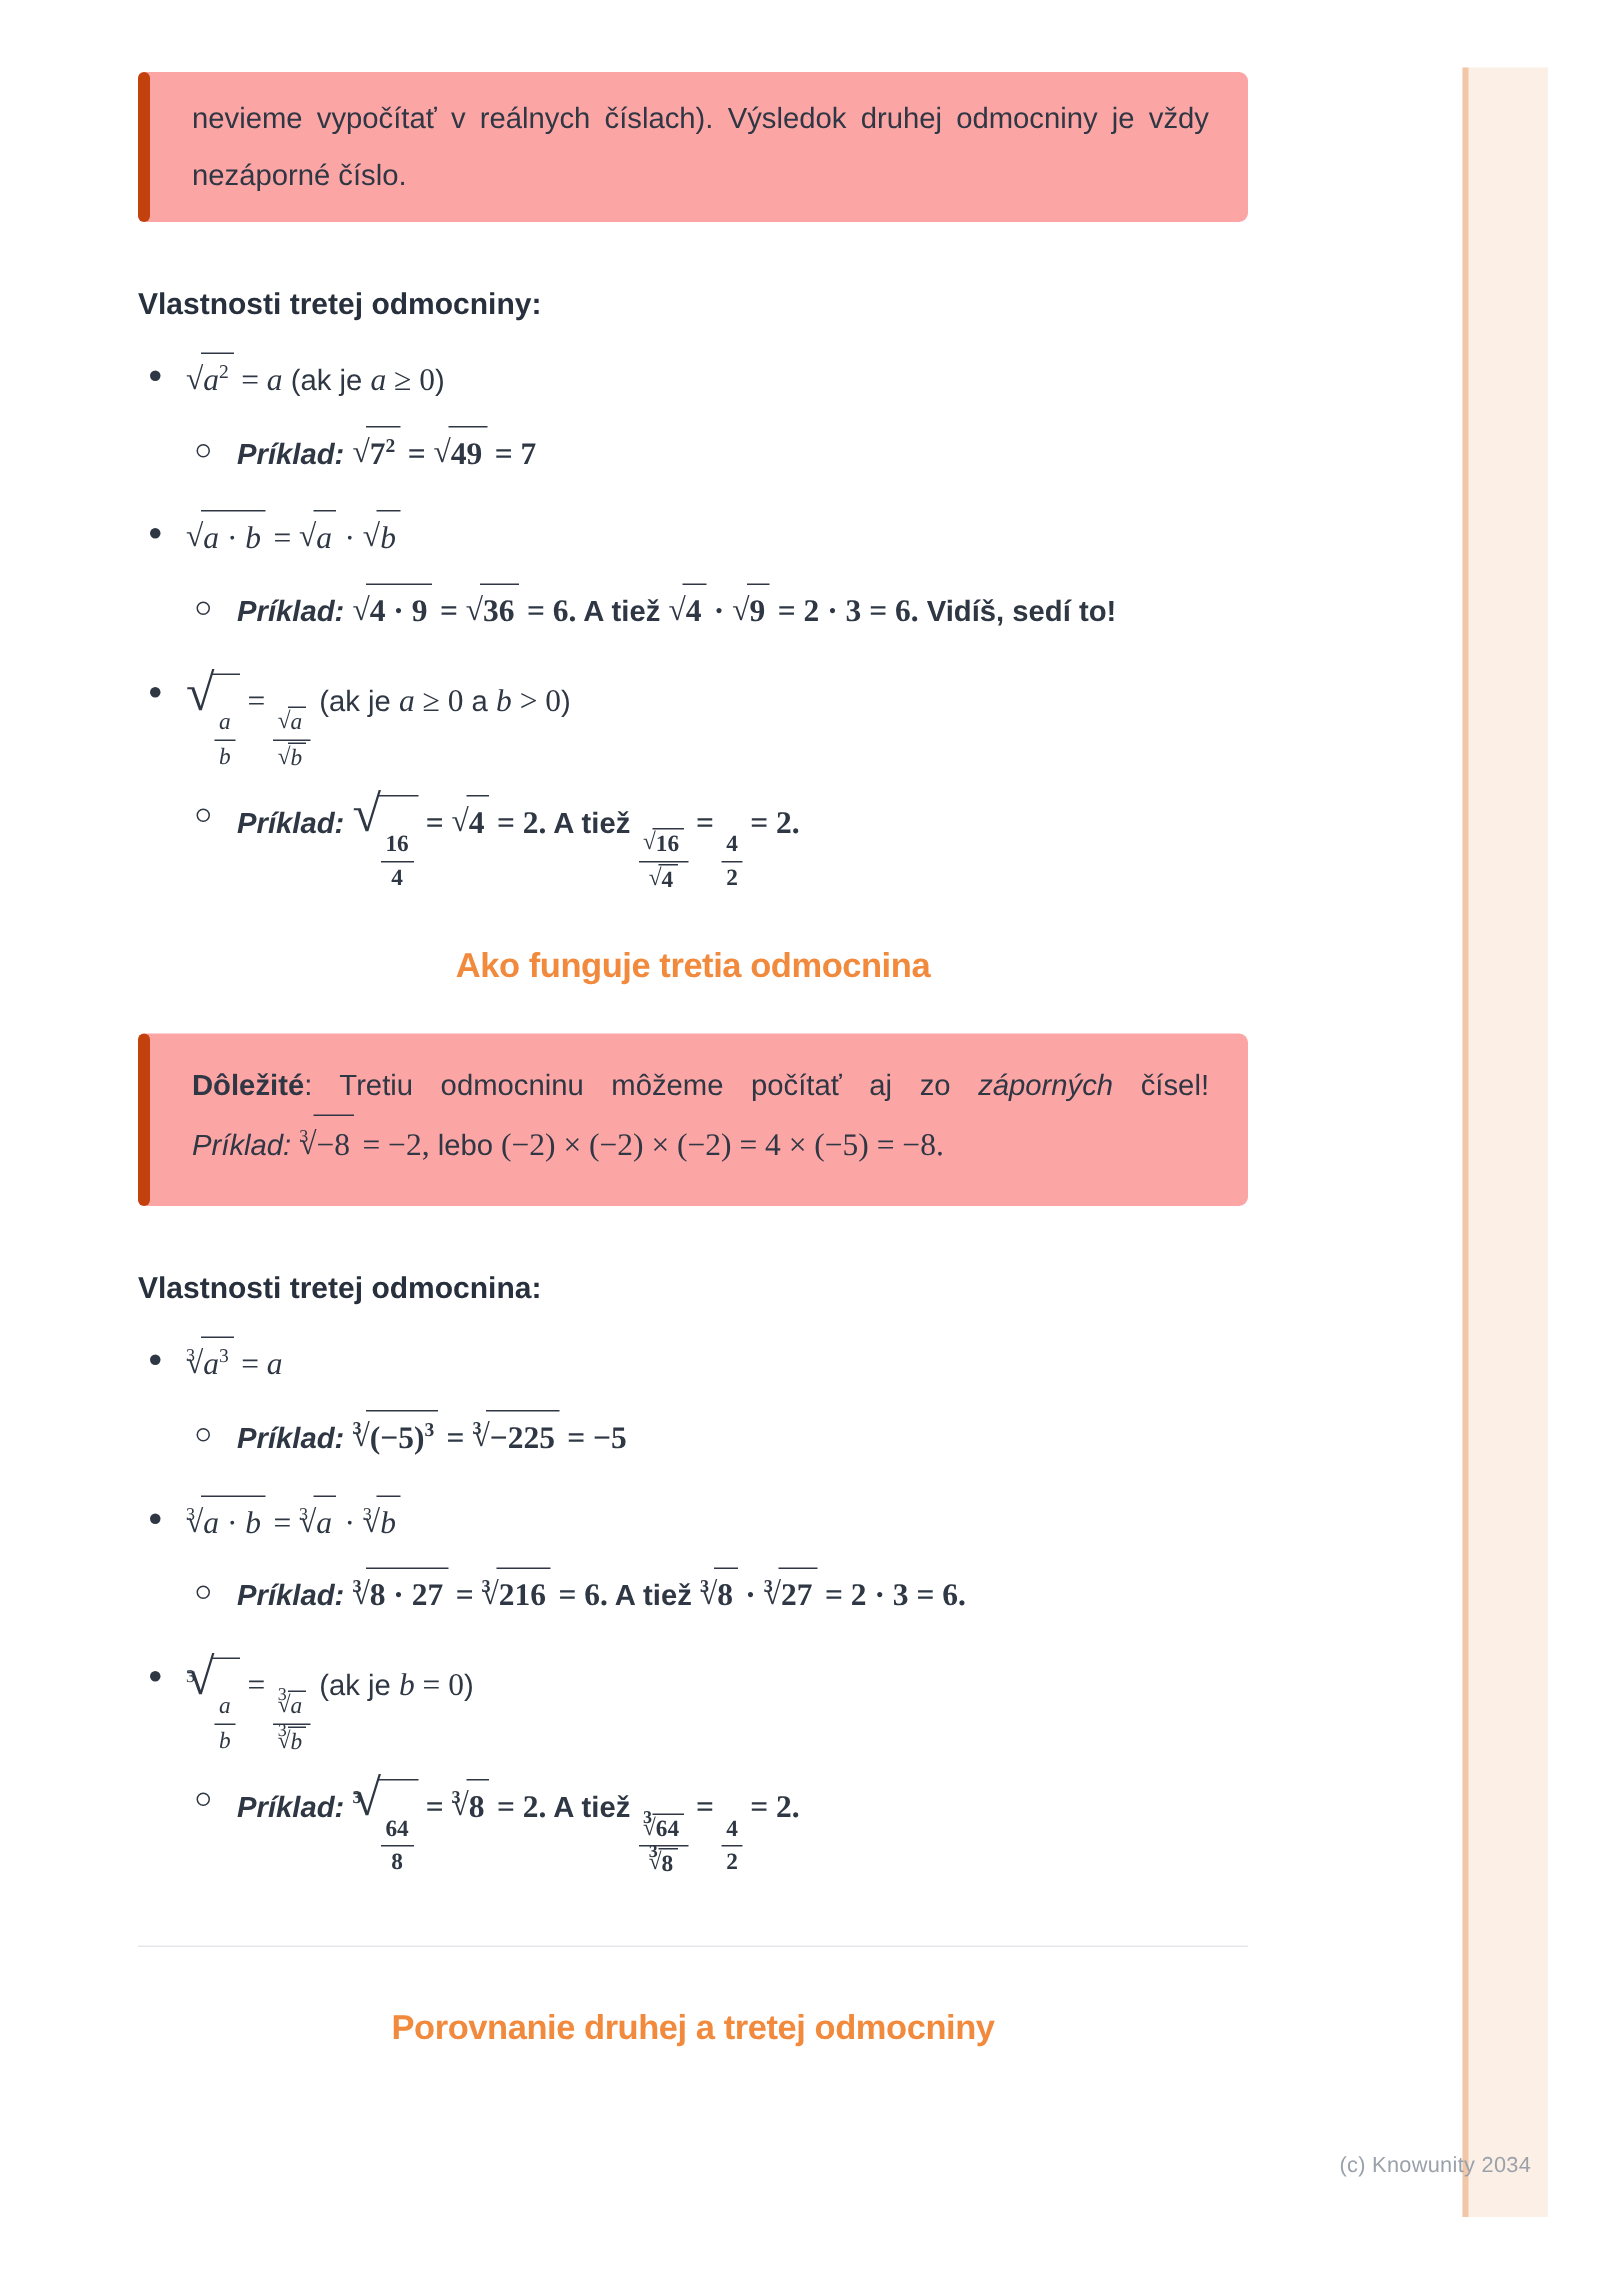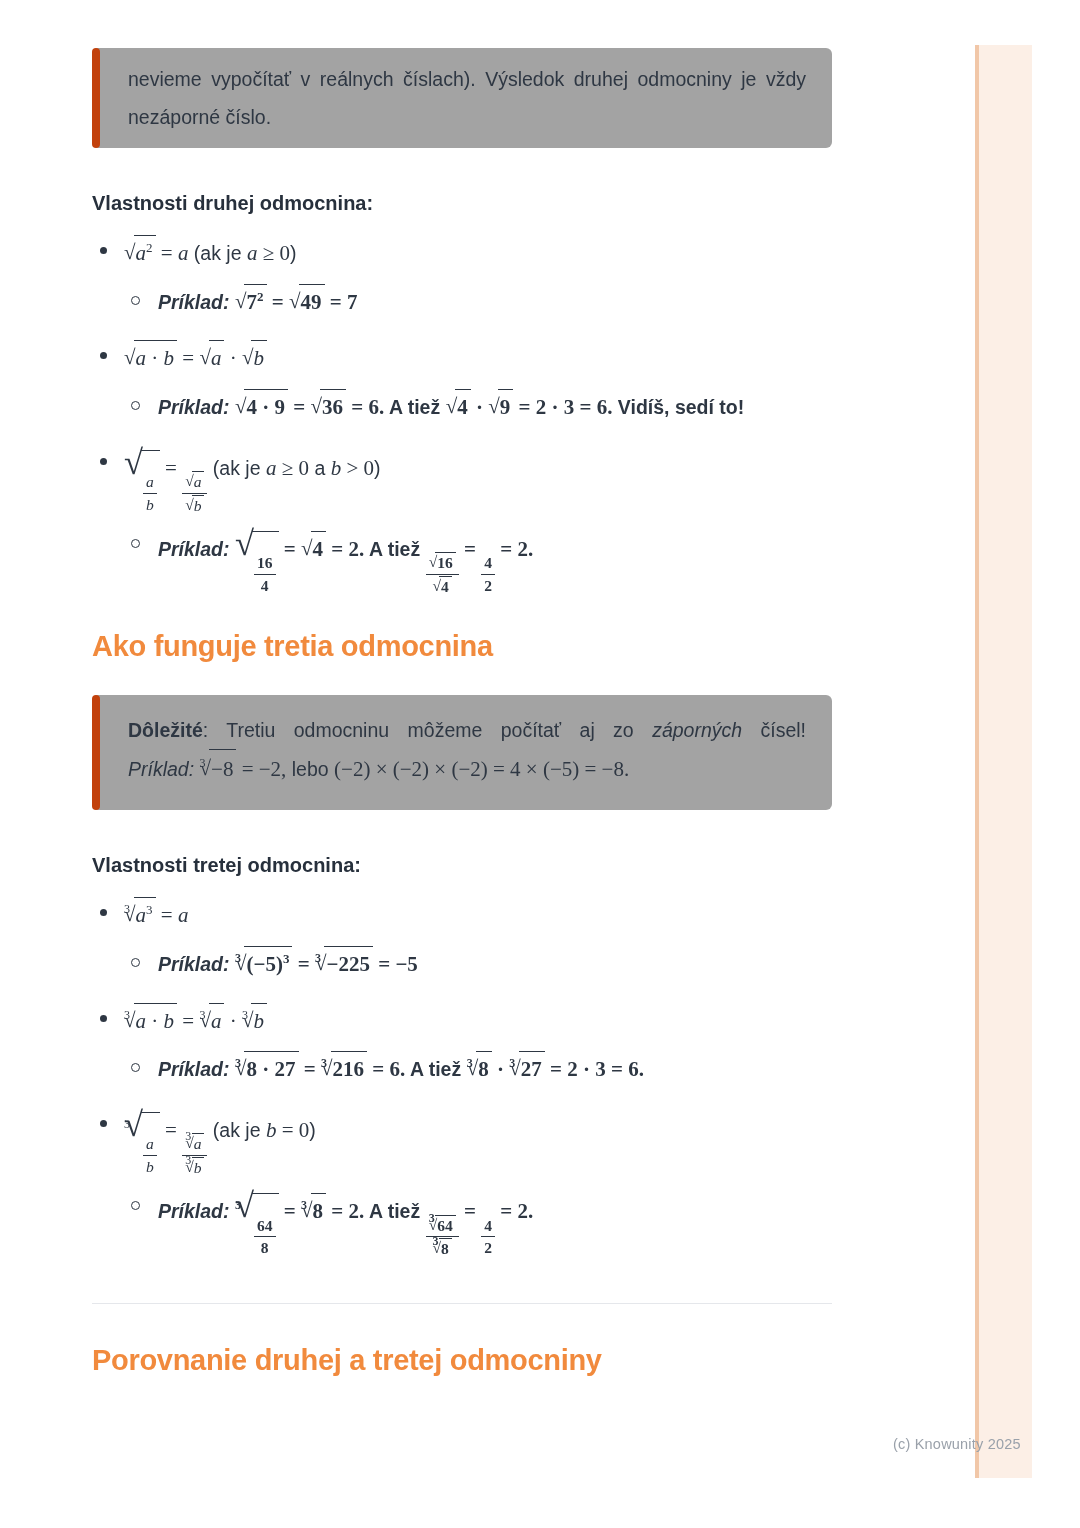--- a/index.html
+++ b/index.html
@@ -4,28 +4,28 @@
 <style>
   html,body{margin:0;padding:0;}
   body{
     width:1080px;height:1528px;position:relative;background:#ffffff;
     font-family:"Liberation Sans","DejaVu Sans",sans-serif;color:#2e3743;
     overflow:hidden;
   }
   .content{position:absolute;left:92px;top:0;width:740px;}
 
   
-  .callout{position:relative;background:#a3a3a3;border-radius:6px;
+  .callout{position:relative;background:#fca5a5;border-radius:6px;
     padding:12px 26px 12px 36px;margin-top:0;}
   .callout::before{content:"";position:absolute;left:0;top:0;bottom:0;width:8px;
     background:#c2410c;border-radius:8px;}
   .callout p{margin:0;font-size:19.5px;line-height:38px;text-align:justify;}
   .just-last{text-align:justify;text-align-last:justify;}
 
-  h2.orange{color:#f18a3d;font-size:29px;font-weight:700;letter-spacing:-0.3px;margin:0;}
+  h2.orange{color:#f18a3d;font-size:23px;font-weight:700;letter-spacing:-0.3px;margin:0;text-align:center;}
   h3.sub-head{font-size:20px;font-weight:700;margin:0;color:#27303c;}
 
   
   ul.props{list-style:none;margin:0;padding:0;}
   li.l1{position:relative;padding-left:32px;margin-top:20px;}
   li.l1 > .marker{position:absolute;left:8px;top:12px;width:7px;height:7px;
     border-radius:50%;background:#2e3743;}
   .sub{position:relative;padding-left:34px;margin-top:12px;font-weight:bold;}
   .sub > .marker{position:absolute;left:7px;top:12px;width:7px;height:7px;
     border-radius:50%;border:1.8px solid #2e3743;background:transparent;}
@@ -64,21 +64,21 @@
 </style>
 </head>
 <body>
 
 <div class="content">
 
   <div class="callout" style="margin-top:48px;">
     <p>nevieme vypočítať v reálnych číslach). Výsledok druhej odmocniny je vždy nezáporné číslo.</p>
   </div>
 
-  <h3 class="sub-head" style="margin-top:44px;">Vlastnosti druhej odmocnina:</h3>
+  <h3 class="sub-head" style="margin-top:44px;">Vlastnosti tretej odmocniny:</h3>
 
   <ul class="props" style="margin-top:6px;">
     <li class="l1">
       <span class="marker"></span>
       <div class="fm"><span class="m"><span class="rt"><span class="rs">√</span><span class="rad"><i>a</i><sup>2</sup></span></span> = <i>a</i></span> (ak je <span class="m"><i>a</i> ≥ 0</span>)</div>
       <div class="sub">
         <span class="marker"></span>
         <div class="fm"><span class="lbl">Príklad:</span> <span class="m"><span class="rt"><span class="rs">√</span><span class="rad">7<sup>2</sup></span></span> = <span class="rt"><span class="rs">√</span><span class="rad">49</span></span> = 7</span></div>
       </div>
     </li>
@@ -167,13 +167,13 @@
     </li>
   </ul>
 
   <hr class="divider" style="margin-top:44px;">
 
   <h2 class="orange" style="margin-top:40px;">Porovnanie druhej a tretej odmocniny</h2>
 
 </div>
 
 <div class="side-strip"></div>
-<div class="footer-credit">(c) Knowunity 2025</div>
+<div class="footer-credit">(c) Knowunity 2034</div>
 
 </body></html>

